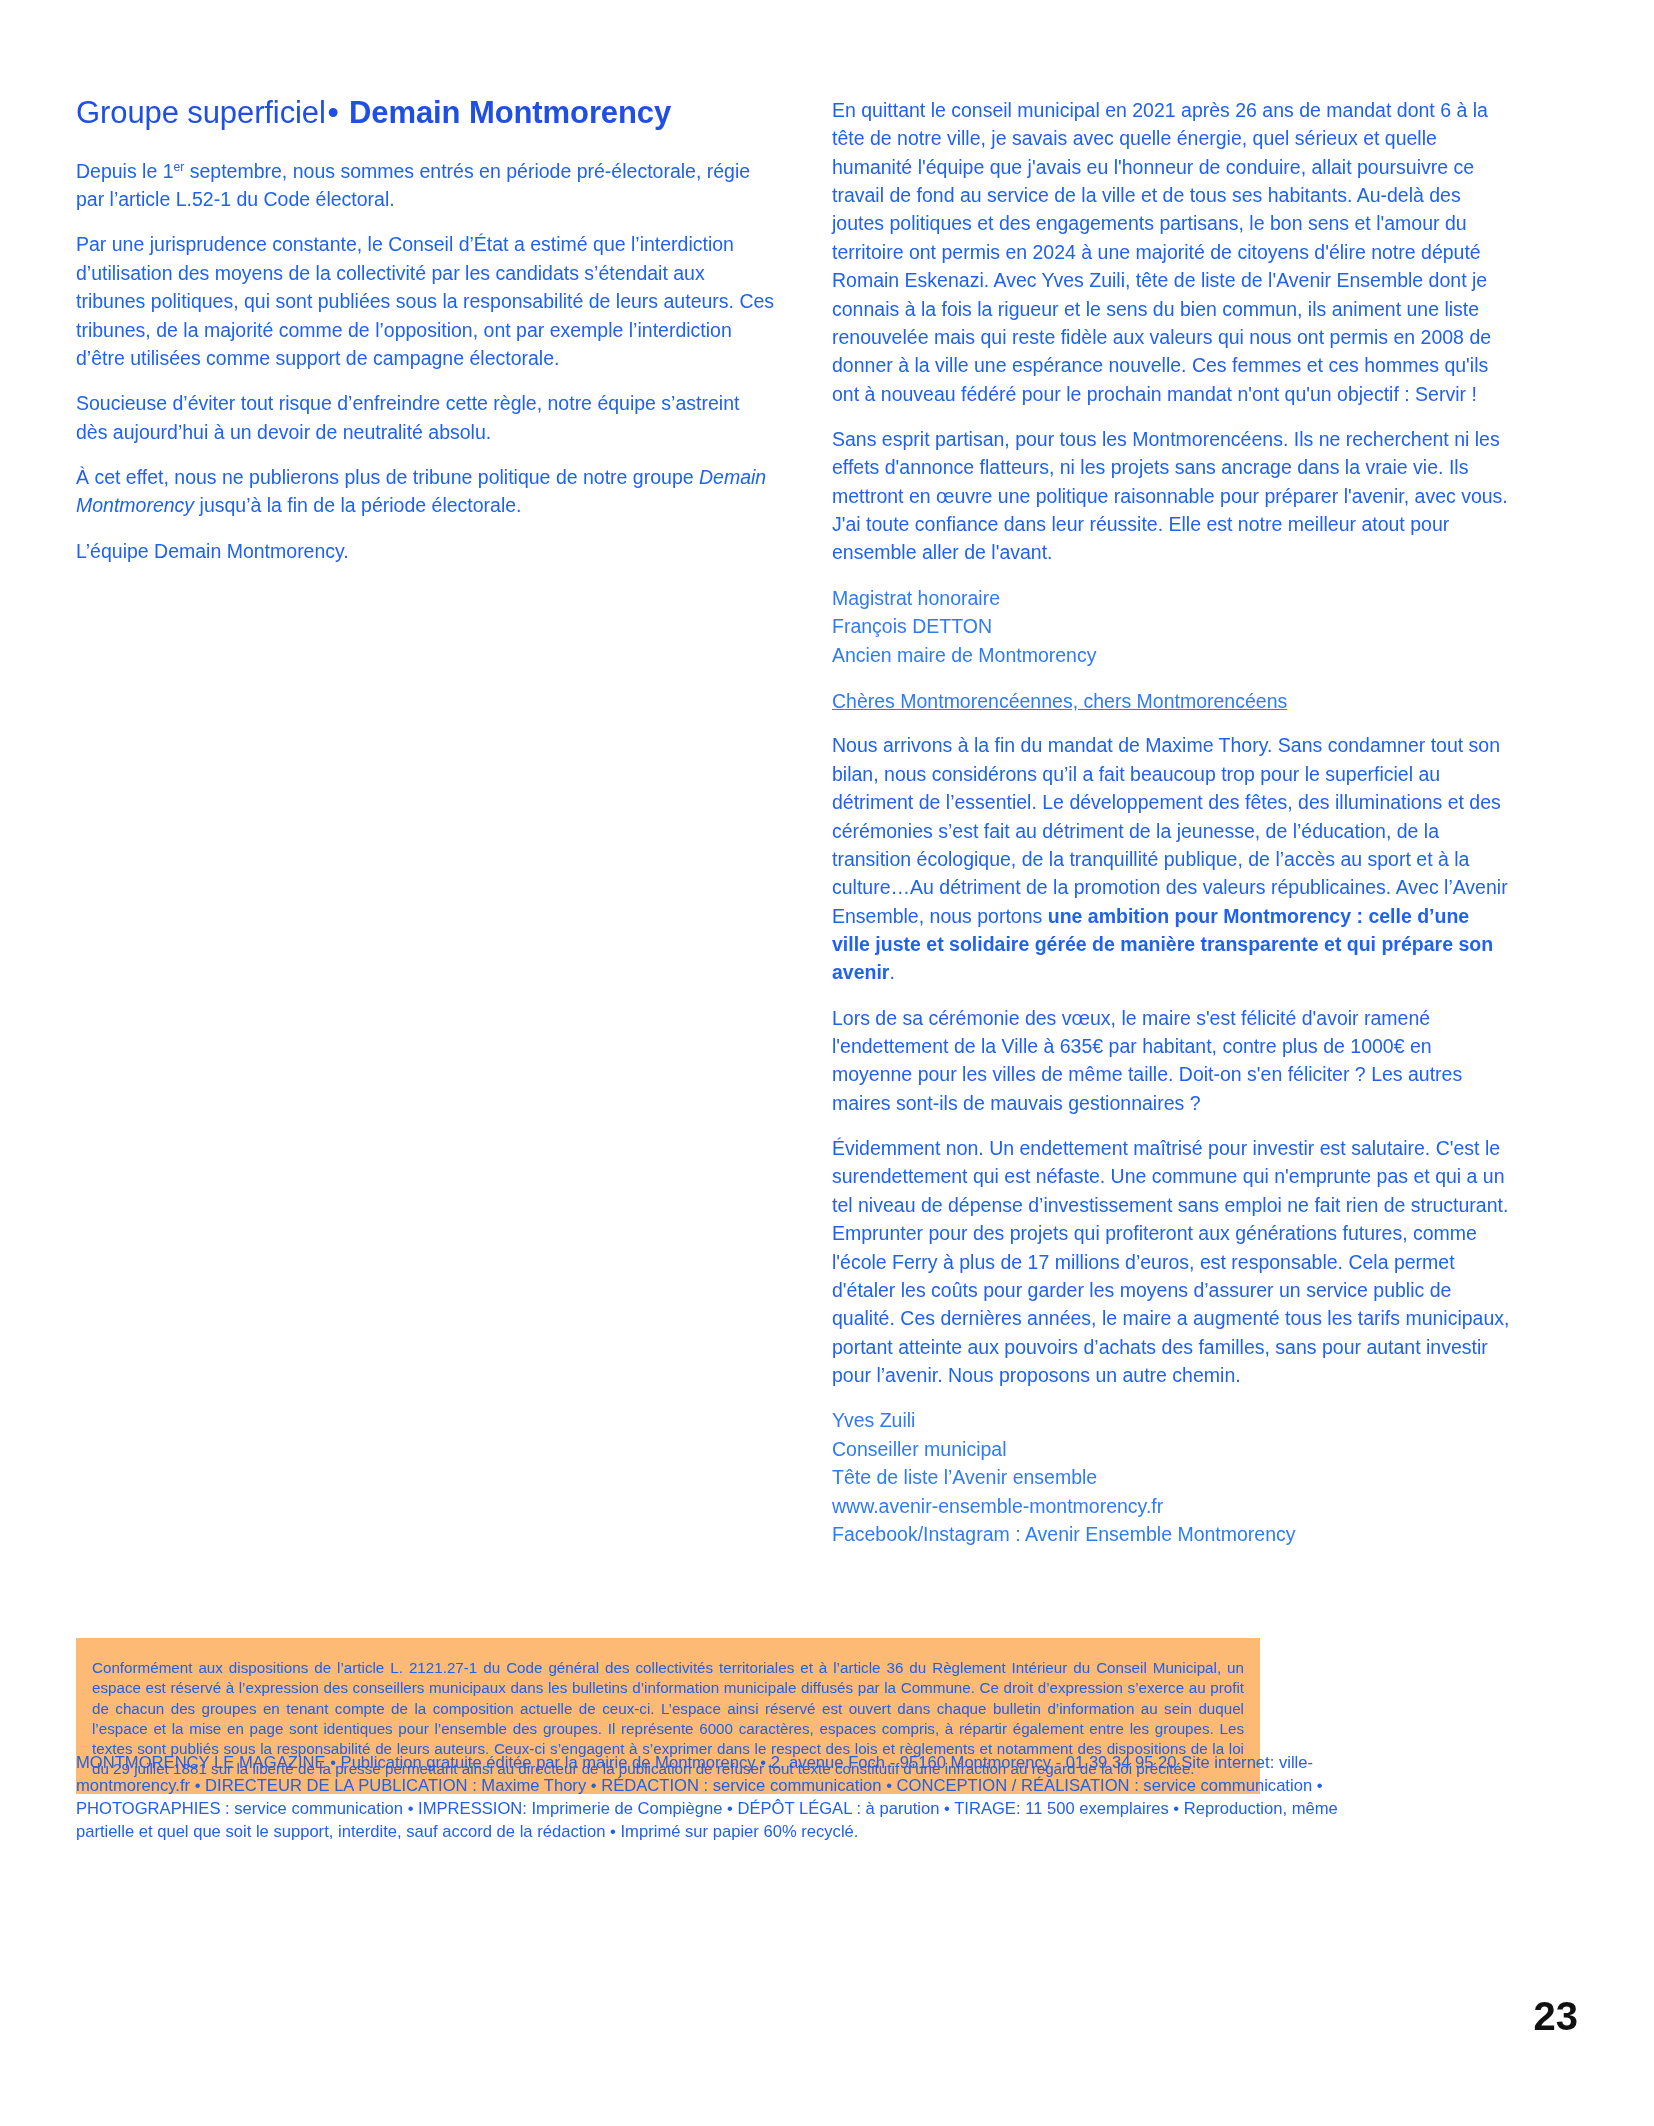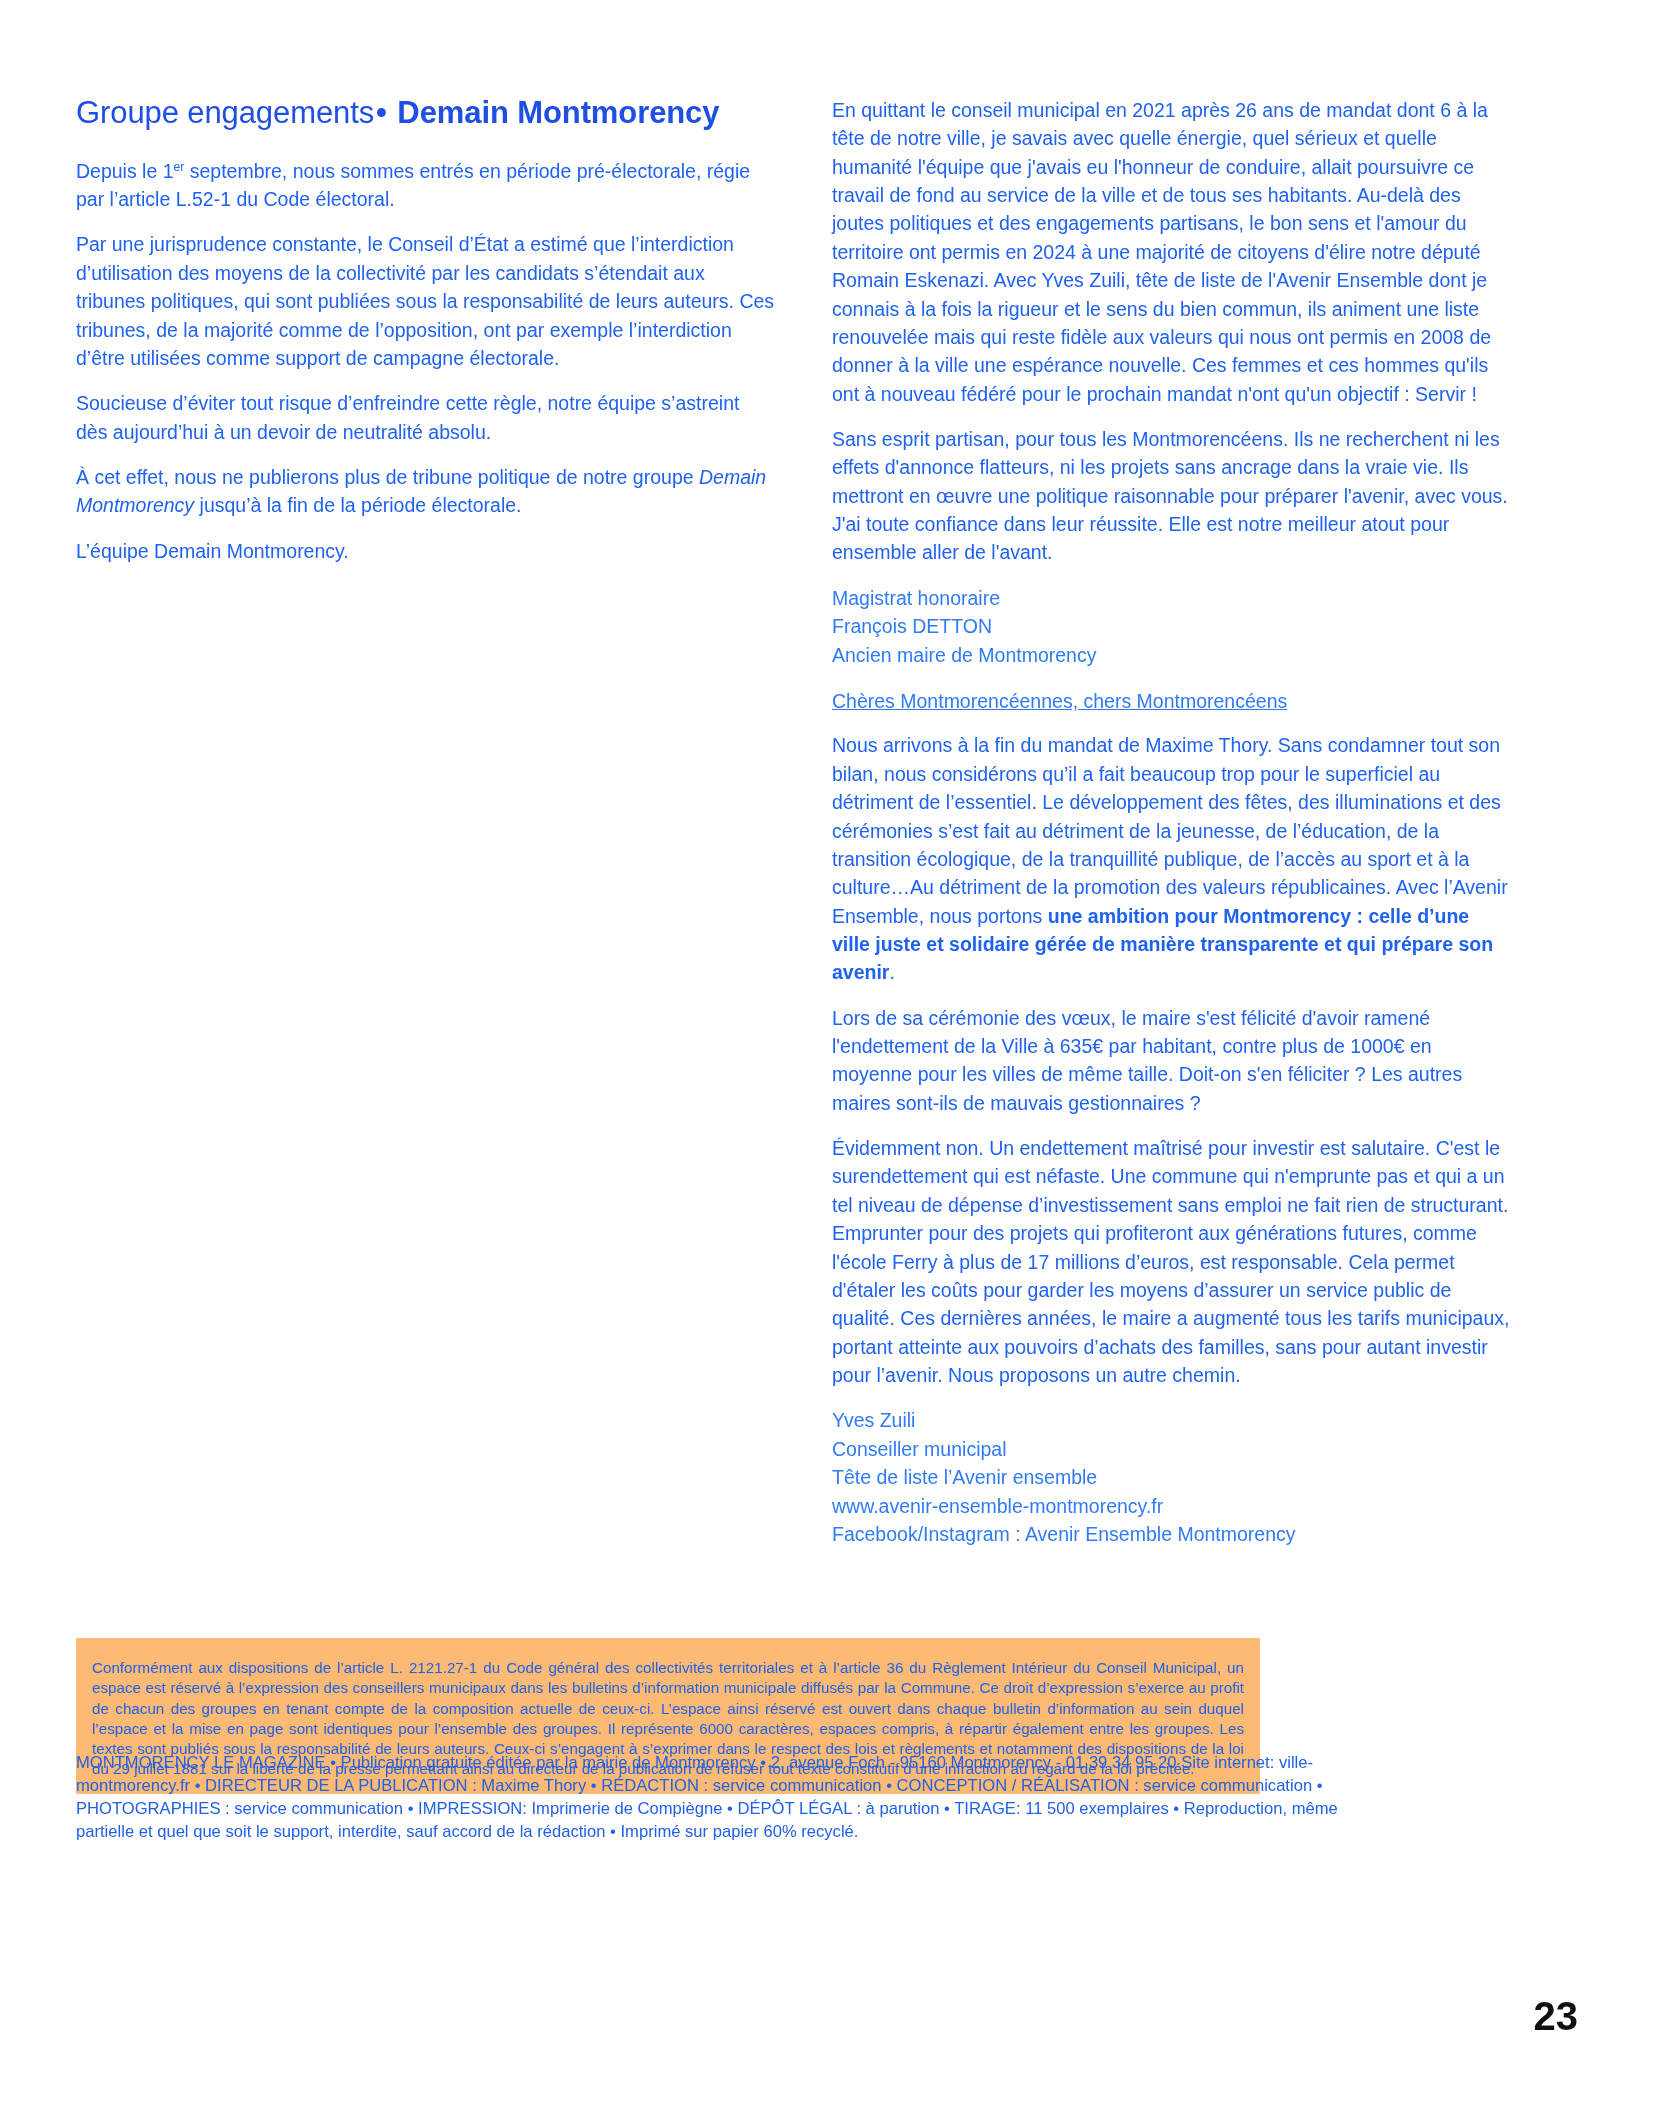--- a/index.html
+++ b/index.html
@@ -153,21 +153,21 @@
 </head>
 <body>
 
 <div class="page">
 
   <div class="columns">
 
     <div class="col col-left">
 
       <h2 class="group-head">
-        <span class="light">Groupe engagements</span><span class="sep">•</span> <span class="bold">Demain Montmorency</span>
+        <span class="light">Groupe superficiel</span><span class="sep">•</span> <span class="bold">Demain Montmorency</span>
       </h2>
 
       <p class="body"><span>Depuis le 1</span><sup class="ord">er</sup><span> septembre, nous sommes entrés en période pré-électorale, régie par l’article L.52-1 du Code électoral.</span></p>
 
       <p class="body">Par une jurisprudence constante, le Conseil d’État a estimé que l’interdiction d’utilisation des moyens de la collectivité par les candidats s’étendait aux tribunes politiques, qui sont publiées sous la responsabilité de leurs auteurs. Ces tribunes, de la majorité comme de l’opposition, ont par exemple l’interdiction d’être utilisées comme support de campagne électorale.</p>
 
       <p class="body">Soucieuse d’éviter tout risque d’enfreindre cette règle, notre équipe s’astreint dès aujourd’hui à un devoir de neutralité absolu.</p>
 
       <p class="body"><span>À cet effet, nous ne publierons plus de tribune politique de notre groupe </span><em class="ital">Demain Montmorency</em><span> jusqu’à la fin de la période électorale.</span></p>
 

